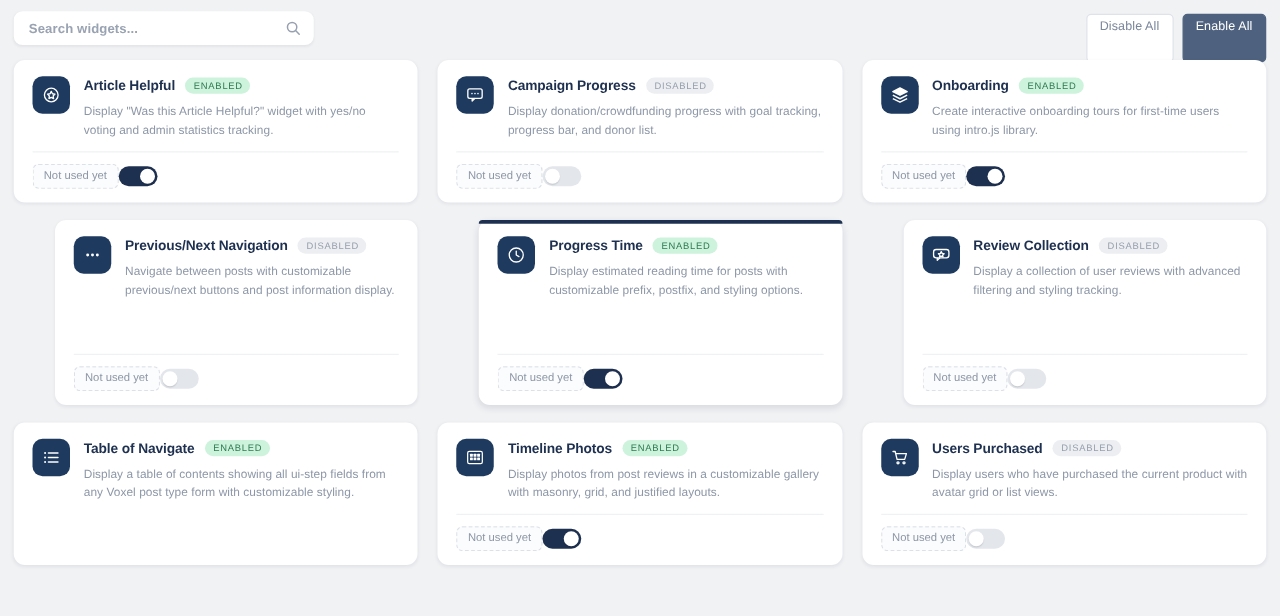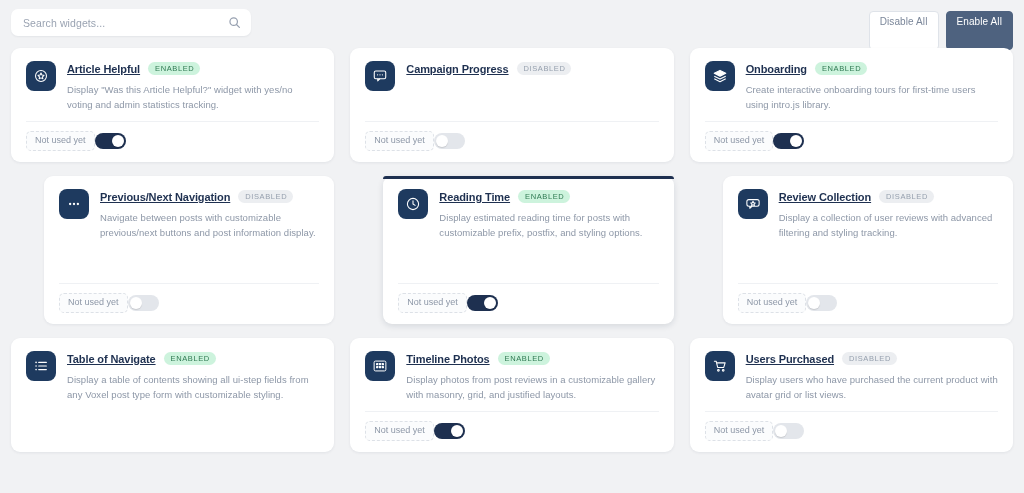--- a/index.html
+++ b/index.html
@@ -13,20 +13,21 @@
 
   
   .topbar { display: flex; align-items: flex-start; justify-content: space-between; height: 28px; }
   .search-box {
     width: 240px; height: 27px;
     background: #ffffff;
     border-radius: 7px;
     display: flex; align-items: center;
     padding: 0 10px 0 12px;
     box-shadow: 0 1px 2px rgba(20,30,55,.06);
+    font-weight: bold;
   }
   .search-input-text {
     flex: 1; font-size: 10.5px; color: #9aa3b2; letter-spacing: .1px;
   }
   .search-icon { width: 13px; height: 13px; flex: 0 0 auto; color: #97a0b0; }
   .search-icon svg { display: block; }
 
   .topbar-actions { display: flex; gap: 7px; align-items: center; padding-top: 2px; }
   .btn {
     font-size: 10px; letter-spacing: .1px;
@@ -67,21 +68,21 @@
   .widget-icon {
     width: 30px; height: 30px; flex: 0 0 30px;
     background: #1e3a5f; border-radius: 8px;
     display: flex; align-items: center; justify-content: center;
     color: #ffffff;
   }
   .widget-icon svg { display: block; }
 
   .card-body { flex: 1; min-width: 0; }
   .title-row { display: flex; align-items: center; gap: 8px; height: 15px; }
-  .card-title { font-size: 11px; font-weight: bold; color: #1e3050; letter-spacing: -.1px; text-decoration: underline; }
+  .card-title { font-size: 11px; font-weight: bold; color: #1e3050; letter-spacing: -.1px; }
   .badge {
     font-size: 7.5px; font-weight: normal; letter-spacing: .6px;
     padding: 3px 6px 3px 7px; border-radius: 9px; line-height: 1;
   }
   .badge.enabled { background: #cdf3dd; color: #2f7a52; }
   .badge.disabled { background: #eceef1; color: #96a0ae; }
 
   .card-desc {
     margin-top: 7px;
     font-size: 9.5px; line-height: 1.55; color: #8d97a7;
@@ -179,20 +180,21 @@
               <circle cx="12" cy="10.3" r=".95" fill="currentColor" stroke="none"></circle>
               <circle cx="15.6" cy="10.3" r=".95" fill="currentColor" stroke="none"></circle>
               <path d="M8.6 16v3.3l3.4-3.3" stroke-linejoin="round"></path>
             </svg>
           </span>
           <div class="card-body">
             <div class="title-row">
               <span class="card-title">Campaign Progress</span>
               <span class="badge disabled">DISABLED</span>
             </div>
+            <div class="card-desc">Display donation/crowdfunding progress with goal tracking, progress bar, and donor list.</div>
           </div>
         </div>
         <div class="card-foot">
           <span class="usage-chip">
             <span>Not used yet</span>
           </span>
           <span class="toggle off">
             <span class="knob"></span>
           </span>
         </div>
@@ -252,21 +254,21 @@
       <div class="card active tall">
         <div class="card-head">
           <span class="widget-icon">
             <svg viewBox="0 0 24 24" width="16" height="16" fill="none" stroke="currentColor" stroke-width="1.6">
               <circle cx="12" cy="12" r="8.4"></circle>
               <path d="M12 7.3V12l3.2 2" stroke-linecap="round" stroke-linejoin="round"></path>
             </svg>
           </span>
           <div class="card-body">
             <div class="title-row">
-              <span class="card-title">Reading Time</span>
+              <span class="card-title">Progress Time</span>
               <span class="badge enabled">ENABLED</span>
             </div>
             <div class="card-desc">Display estimated reading time for posts with customizable prefix, postfix, and styling options.</div>
           </div>
         </div>
         <div class="card-foot">
           <span class="usage-chip">
             <span>Not used yet</span>
           </span>
           <span class="toggle on">

